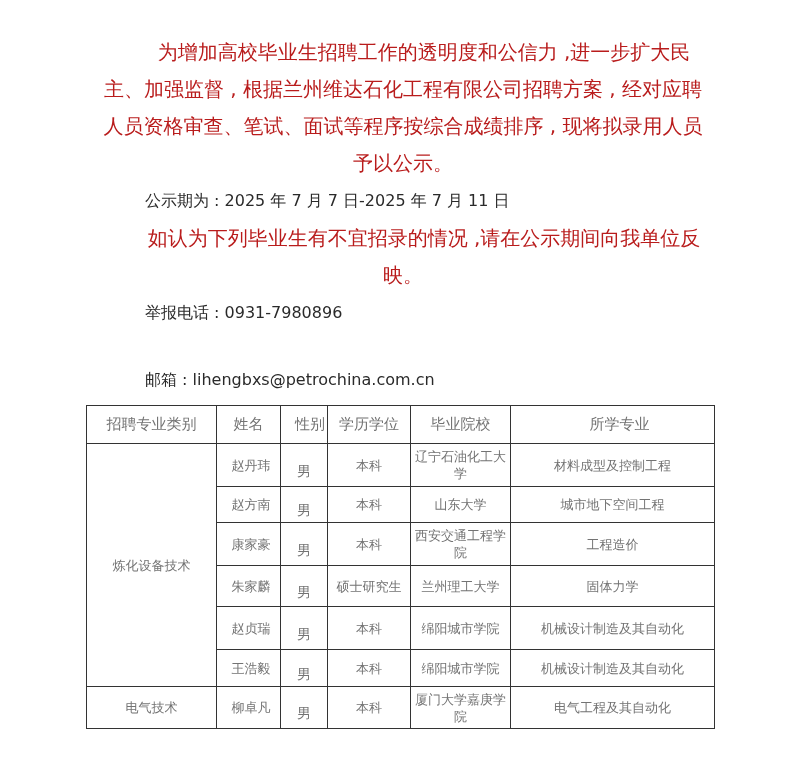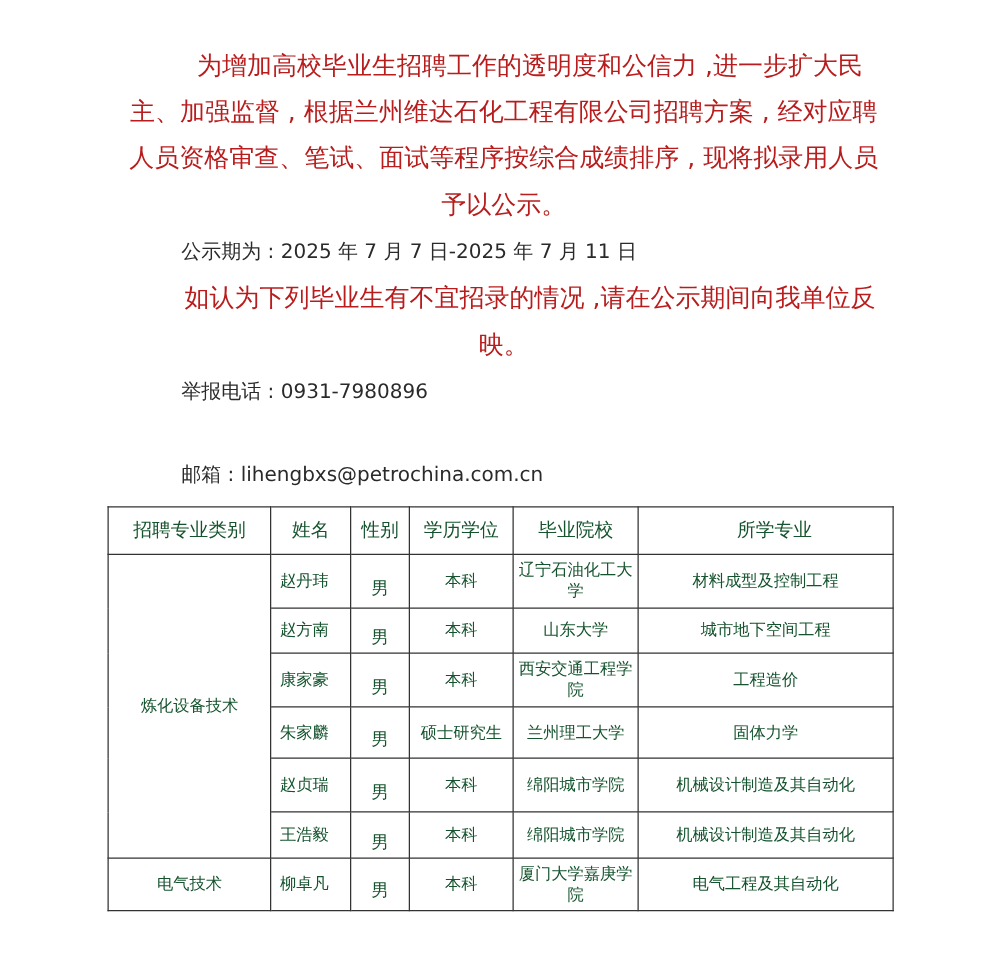--- a/index.html
+++ b/index.html
@@ -2,26 +2,26 @@
 <html><head>
 <meta charset="utf-8">
 <style>
   html, body { margin:0; padding:0; background:#ffffff; }
   body { width:792px; height:780px; position:relative; overflow:hidden;
          font-family:"DejaVu Sans","Liberation Sans",sans-serif; color:#222; }
   .para { position:absolute; left:103px; width:600px; font-size:20px; line-height:37px; color:#b91c1c;text-align:center; }
   .p1 { top:34px; text-indent:42px; }
   .line { position:absolute; left:145px; font-size:16px; line-height:37px; color:#2a2a2a; white-space:nowrap; }
   .p3 { top:220px; text-indent:42px; }
-  table { position:absolute; left:86px; top:405px; border-collapse:collapse; font-size:13px; color:#14532d; }
+  table { position:absolute; left:86px; top:405px; border-collapse:collapse; font-size:13px; color:#737373; }
   td, th { border:1px solid #333; text-align:center; vertical-align:middle; padding:0 2px; font-weight:normal; line-height:17px; }
   th { font-size:15px; height:37px; }
-  .c1 { width:125px; } .c2 { width:59px; } .c3 { width:42px; } .c4 { width:78px; } .c5 { width:95px; } .c6 { width:185px;padding-left:16px; }
+  .c1 { width:125px; } .c2 { width:59px; } .c3 { width:42px;text-align:right; } .c4 { width:78px; } .c5 { width:95px; } .c6 { width:185px;padding-left:16px; }
   .gender { font-size:14px; padding-top:12px; }
-  .name { text-align:left; padding-left:7px; }
+  .name { text-align:center; padding-left:7px; }
 </style>
 </head>
 <body>
 
 <div class="para p1">为增加高校毕业生招聘工作的透明度和公信力 ,进一步扩大民主、加强监督 , 根据兰州维达石化工程有限公司招聘方案 , 经对应聘人员资格审查、笔试、面试等程序按综合成绩排序 , 现将拟录用人员予以公示。</div>
 <div class="line" style="top:182px;">公示期为 : 2025 年 7 月 7 日-2025 年 7 月 11 日</div>
 <div class="para p3">如认为下列毕业生有不宜招录的情况 ,请在公示期间向我单位反映。</div>
 <div class="line" style="top:294px;">举报电话 : 0931-7980896</div>
 <div class="line" style="top:345px;margin-top:16px;">邮箱 : lihengbxs@petrochina.com.cn</div>
 

